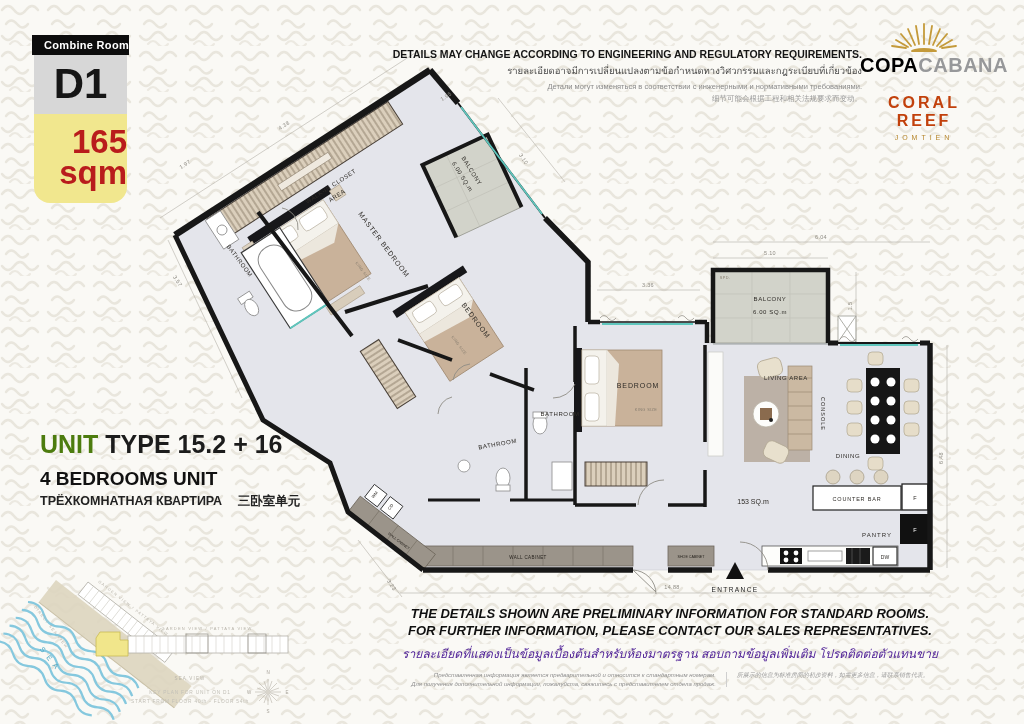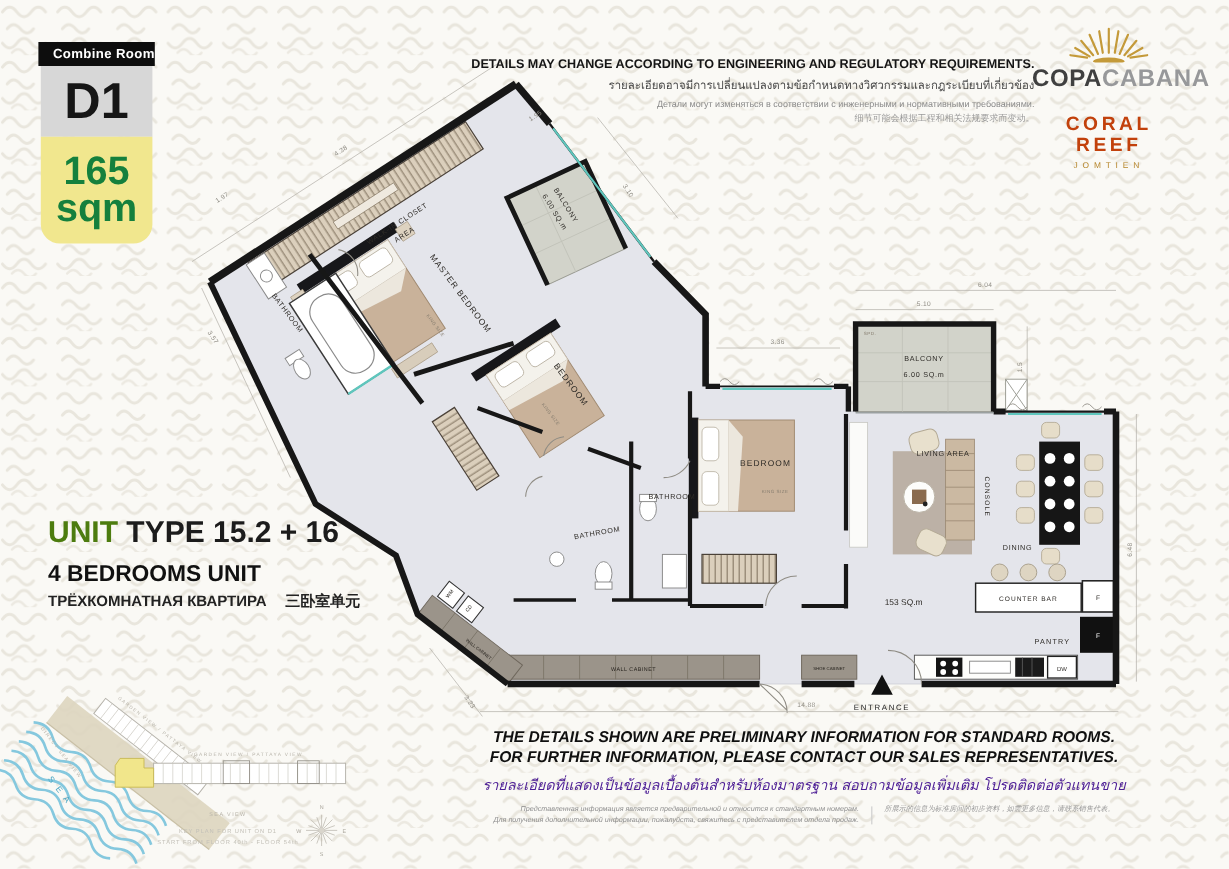--- a/index.html
+++ b/index.html
@@ -9,35 +9,35 @@
   .bg{z-index:0;}
   .plan{z-index:1;}
   .ov{position:absolute;z-index:2;}
 
   
   .badge{left:32px;top:35px;width:97px;}
   .badge .tag{background:#0d0d0d;color:#fff;font-size:11px;font-weight:bold;
               text-align:right;padding:4px 0;letter-spacing:.3px;}
   .badge .code{background:#d7d7d7;color:#161616;font-size:42px;font-weight:bold;
                text-align:center;margin:0 2px;padding:5px 0 6px;}
-  .badge .area{background:#f1e78e;color:#15803d;font-size:33px;font-weight:bold;
-               text-align:center;margin:0 2px;padding:12px 0 14px;line-height:.95;
+  .badge .area{background:#f1e78e;color:#b91c1c;font-size:33px;font-weight:bold;
+               text-align:right;margin:0 2px;padding:12px 0 14px;line-height:.95;
                border-radius:0 0 16px 16px;}
 
   
   .topnote{right:162px;top:48px;width:480px;text-align:right;}
   .topnote .l1{font-size:10.5px;font-weight:bold;color:#151515;}
   .topnote .l2{font-size:9.5px;color:#4a4a4a;margin-top:3px;}
   .topnote .l3{font-size:7.5px;color:#8a8a8a;margin-top:4px;}
   .topnote .l4{font-size:7.5px;color:#9a9a9a;margin-top:3px;}
 
   
   .logo{right:36px;top:20px;width:128px;text-align:center;}
   .logo .word{font-size:20px;font-weight:bold;letter-spacing:.5px;margin-top:-2px;}
-  .logo .word .gold{color:#404040;}
+  .logo .word .gold{color:#000000;}
   .logo .word .silver{color:#97989a;}
   .logo .reef{color:#c2410c;font-size:16px;font-weight:bold;letter-spacing:3px;margin-top:17px;}
   .logo .jom{color:#b6862c;font-size:7px;letter-spacing:4px;margin-top:4px;}
 
   
   .unitinfo{left:40px;top:430px;}
   .unitinfo .t1{font-size:25px;font-weight:bold;color:#1c1c1c;}
   .unitinfo .t1 .gray{color:#4d7c0f;}
   .unitinfo .t2{font-size:19px;font-weight:bold;color:#111;margin-top:9px;}
   .unitinfo .t3{font-size:12.5px;font-weight:bold;color:#222;margin-top:3px;}

